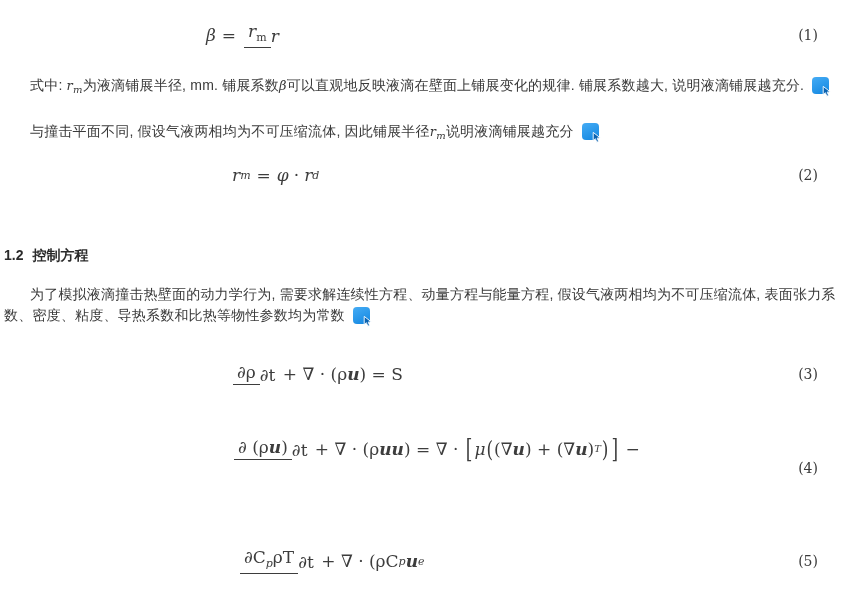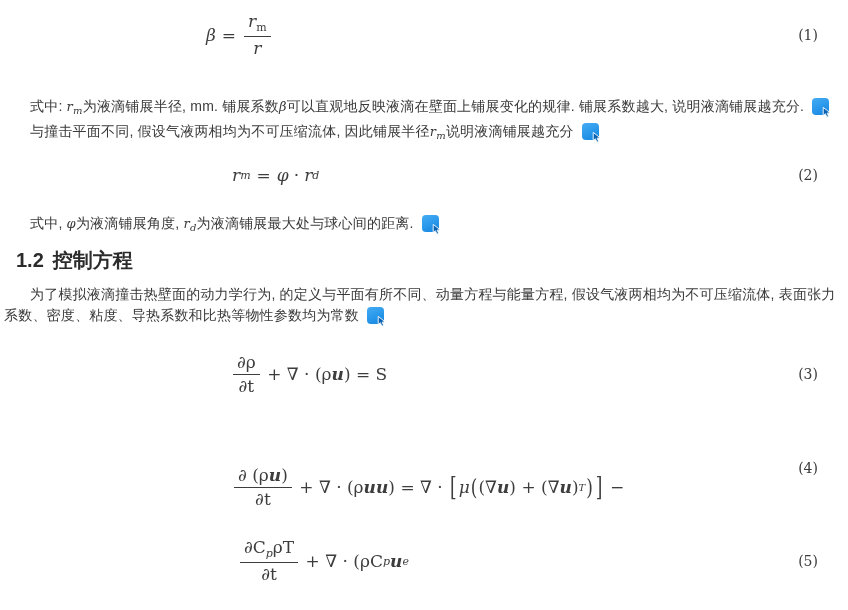--- a/index.html
+++ b/index.html
@@ -12,36 +12,36 @@
   
   .para {
     position:absolute; left:4px; right:4px;
     font-size:14px; line-height:21px; color:#3a3a3a; letter-spacing:0.2px;
   }
   .ind { text-indent:26px; }
   .ivar { font-family:"DejaVu Serif",serif; font-style:italic; font-size:13px; }
   .isub { font-family:"DejaVu Serif",serif; font-style:italic; font-size:10px; vertical-align:-3px; }
   
   .heading {
-    position:absolute; left:16px; font-size:20px; font-weight:bold; color:#2b2b2b;
+    position:absolute; left:4px; font-size:14px; font-weight:bold; color:#2b2b2b;
   }
   .heading .h-title { margin-left:9px; }
   
   .eq-row {
     position:absolute; left:0; width:848px;
     font-family:"DejaVu Serif",serif; font-size:17px; color:#3d3d3d;
   }
   .eq-flex { display:flex; align-items:center; height:100%; }
   .formula { display:flex; align-items:center; white-space:pre; }
   .eq-line2 { white-space:pre; }
   .eqnum {
     position:absolute; right:30px; top:50%; transform:translateY(-50%);
     font-size:14px; color:#3a3a3a; font-family:"DejaVu Serif",serif;
   }
-  .frac { display:inline-flex; flex-direction:column; align-items:center; margin:0 2px; }
+  .frac { display:inline-flex; flex-direction:row; align-items:center; margin:0 2px; }
   .frac .top { display:block; padding:0 4px 2px; border-bottom:1px solid #3d3d3d; line-height:1.1; white-space:pre; }
   .frac .bot { display:block; padding-top:2px; line-height:1.1; white-space:pre; }
   .mi { font-style:italic; }
   .mb { font-style:italic; font-weight:bold; }
   .sub  { font-size:11px; vertical-align:-4px; font-style:italic; }
   .subr { font-size:11px; vertical-align:-4px; }
   .sup  { font-size:10px; vertical-align:7px; font-style:italic; }
   .big1 { display:inline-block; transform:scaleY(1.55); margin:0 2px; font-weight:400; }
   .big2 { display:inline-block; transform:scaleY(1.3); margin:0 1px; }
   
@@ -62,54 +62,51 @@
 
 <div id="page">
 
   <div class="eq-row" style="top:12px;height:46px;">
     <div class="eq-flex" style="margin-left:206px;">
       <span class="formula"><span class="mi">β</span><span style="margin:0 6px;">=</span><span class="frac"><span class="top"><span class="mi">r</span><span class="subr">m</span></span><span class="bot"><span class="mi">r</span></span></span></span>
     </div>
     <span class="eqnum">(1)</span>
   </div>
 
-  <p class="para ind" style="top:96px;"><span>式中: </span><span class="ivar">r</span><span class="isub">m</span><span>为液滴铺展半径, mm. 铺展系数</span><span class="ivar">β</span><span>可以直观地反映液滴在壁面上铺展变化的规律. 铺展系数越大, 说明液滴铺展越充分.</span><span class="tr-icon"><span class="tr-a">A</span><svg class="tr-ptr" width="10" height="11" viewBox="0 0 10 11">
+  <p class="para ind" style="top:75px;"><span>式中: </span><span class="ivar">r</span><span class="isub">m</span><span>为液滴铺展半径, mm. 铺展系数</span><span class="ivar">β</span><span>可以直观地反映液滴在壁面上铺展变化的规律. 铺展系数越大, 说明液滴铺展越充分.</span><span class="tr-icon"><span class="tr-a">A</span><svg class="tr-ptr" width="10" height="11" viewBox="0 0 10 11">
           <path d="M1.2 0.4 L1.2 8.6 L3.4 6.7 L4.8 10.2 L6.6 9.4 L5.2 6.1 L8.2 5.8 Z" fill="#0a62b0" stroke="#ffffff" stroke-width="0.9"></path>
         </svg></span></p>
 
   <p class="para ind" style="top:121px;"><span>与撞击平面不同, 假设气液两相均为不可压缩流体, 因此铺展半径</span><span class="ivar">r</span><span class="isub">m</span><span>说明液滴铺展越充分</span><span class="tr-icon"><span class="tr-a">A</span><svg class="tr-ptr" width="10" height="11" viewBox="0 0 10 11">
           <path d="M1.2 0.4 L1.2 8.6 L3.4 6.7 L4.8 10.2 L6.6 9.4 L5.2 6.1 L8.2 5.8 Z" fill="#0a62b0" stroke="#ffffff" stroke-width="0.9"></path>
         </svg></span></p>
 
   <div class="eq-row" style="top:160px;height:30px;">
     <div class="eq-flex" style="margin-left:232px;">
       <span class="formula"><span class="mi">r</span><span class="sub">m</span><span style="margin:0 6px;">=</span><span class="mi">φ</span><span style="margin:0 5px;">·</span><span class="mi">r</span><span class="sub">d</span></span>
     </div>
     <span class="eqnum">(2)</span>
   </div>
 
-  <p class="para ind" style="top:213px;"><span>式中, </span><span class="ivar">φ</span><span>为液滴铺展角度, </span><span class="ivar">r</span><span class="isub">d</span><span>为液滴铺展最大处与球心间的距离.</span><span class="tr-icon"><span class="tr-a">A</span><svg class="tr-ptr" width="10" height="11" viewBox="0 0 10 11">
-          <path d="M1.2 0.4 L1.2 8.6 L3.4 6.7 L4.8 10.2 L6.6 9.4 L5.2 6.1 L8.2 5.8 Z" fill="#0a62b0" stroke="#ffffff" stroke-width="0.9"></path>
-        </svg></span></p>
 
   <h2 class="heading" style="top:247px;"><span class="h-num">1.2</span><span class="h-title">控制方程</span></h2>
 
-  <p class="para ind" style="top:284px;"><span>为了模拟液滴撞击热壁面的动力学行为, 的定义与平面有所不同、动量方程与能量方程, 假设气液两相均为不可压缩流体, 表面张力系数、密度、粘度、导热系数和比热等物性参数均为常数</span><span class="tr-icon"><span class="tr-a">A</span><svg class="tr-ptr" width="10" height="11" viewBox="0 0 10 11">
+  <p class="para ind" style="top:284px;"><span>为了模拟液滴撞击热壁面的动力学行为, 需要求解连续性方程、动量方程与能量方程, 假设气液两相均为不可压缩流体, 表面张力系数、密度、粘度、导热系数和比热等物性参数均为常数</span><span class="tr-icon"><span class="tr-a">A</span><svg class="tr-ptr" width="10" height="11" viewBox="0 0 10 11">
           <path d="M1.2 0.4 L1.2 8.6 L3.4 6.7 L4.8 10.2 L6.6 9.4 L5.2 6.1 L8.2 5.8 Z" fill="#0a62b0" stroke="#ffffff" stroke-width="0.9"></path>
         </svg></span></p>
 
   <div class="eq-row" style="top:352px;height:44px;">
     <div class="eq-flex" style="margin-left:231px;">
       <span class="formula"><span class="frac"><span class="top">∂ρ</span><span class="bot">∂t</span></span><span> + ∇ · (ρ</span><span class="mb">u</span><span>) = S</span></span>
     </div>
     <span class="eqnum">(3)</span>
   </div>
 
   <div class="eq-row" style="top:438px;height:60px;">
-    <div style="margin-left:232px;margin-top:28px;">
+    <div style="margin-left:232px;">
       <span class="formula"><span class="frac"><span class="top"><span>∂ (ρ</span><span class="mb">u</span><span>)</span></span><span class="bot">∂t</span></span><span> + ∇ · (ρ</span><span class="mb">uu</span><span>) = ∇ · </span><span class="big1">[</span><span class="mi">μ</span><span class="big2">(</span><span>(∇</span><span class="mb">u</span><span>) + (∇</span><span class="mb">u</span><span>)</span><span class="sup">T</span><span class="big2">)</span><span class="big1">]</span><span> −</span></span>
     </div>
     <span class="eqnum">(4)</span>
   </div>
 
   <div class="eq-row" style="top:540px;height:42px;">
     <div class="eq-flex" style="margin-left:238px;">
       <span class="formula"><span class="frac"><span class="top"><span>∂C</span><span class="sub">p</span><span>ρT</span></span><span class="bot">∂t</span></span><span> + ∇ · (ρC</span><span class="sub">p</span><span class="mb">u</span><span class="sub">e</span></span>
     </div>
     <span class="eqnum">(5)</span>

